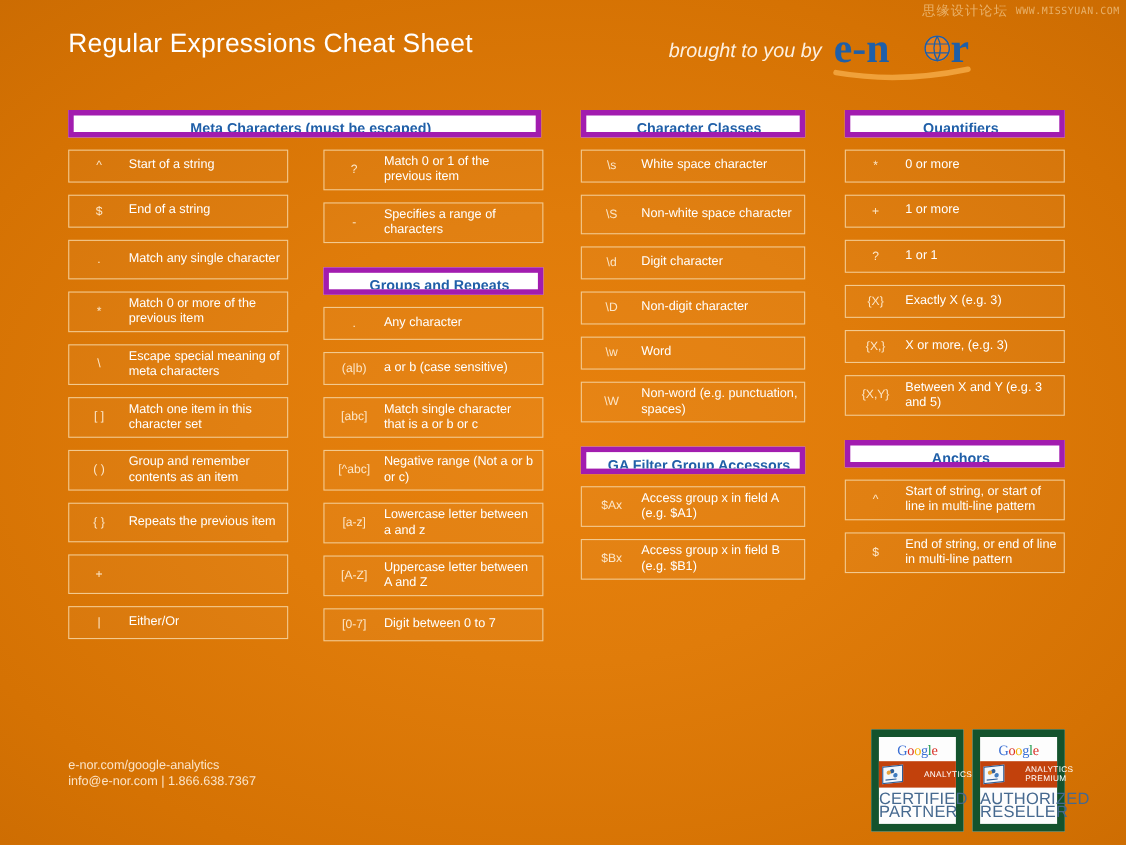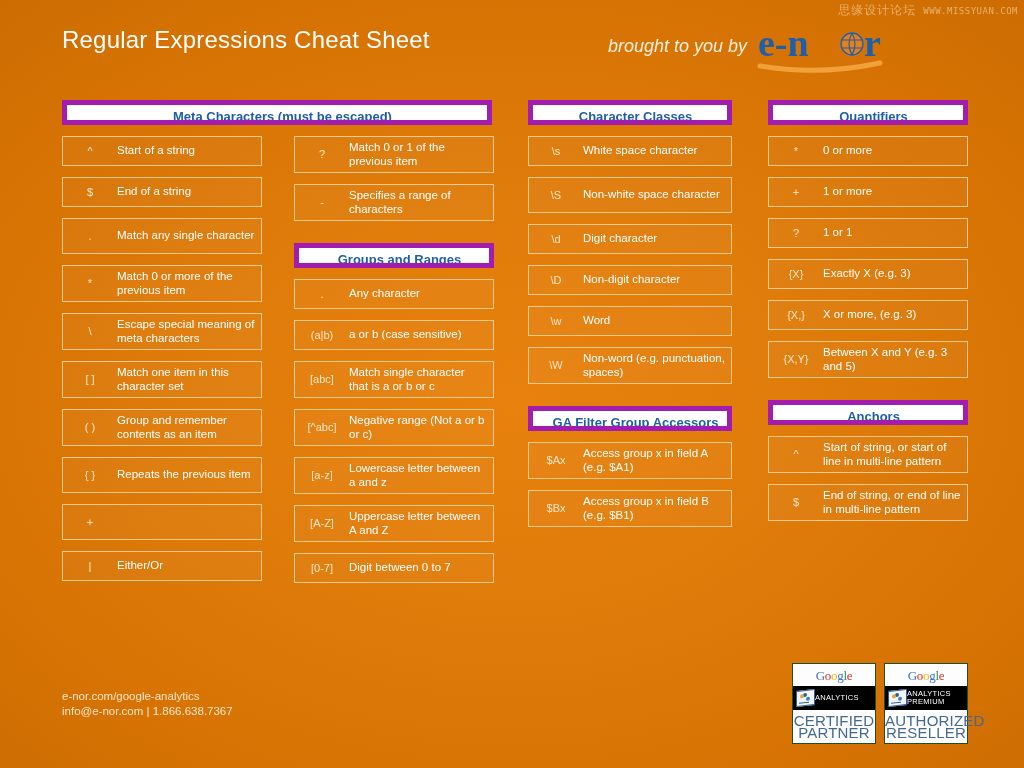--- a/index.html
+++ b/index.html
@@ -154,39 +154,39 @@
   .badges {
     position: absolute;
     right: 56px;
     top: 663px;
     display: flex;
     gap: 8px;
   }
   .badge {
     width: 84px;
     background: #fdfdfd;
-    border: 1px solid #14532d;
+    border: 7px solid #14532d;
     box-sizing: border-box;
     text-align: center;
     padding-bottom: 4px;
   }
   .badge-google {
     padding: 5px 0 3px;
     font-family: "Liberation Serif", serif;
     font-size: 13px;
     letter-spacing: -0.3px;
     line-height: 14px;
   }
   .g1 { color: #3b6fd4; } .g2 { color: #d93025; } .g3 { color: #f5b400; }
   .g4 { color: #3b6fd4; } .g5 { color: #1f9b4d; } .g6 { color: #d93025; }
   .badge-strip {
-    background: #000000;
+    background: #c2410c;
     display: flex;
     align-items: center;
-    gap: 0;
+    gap: 19px;
     padding: 2px 3px;
     min-height: 20px;
   }
   .badge-chart {
     width: 17px; height: 14px;
     background: #f2f6fb;
     border: 1px solid #2f5d96;
     position: relative;
     flex: 0 0 auto;
     transform: skewY(-6deg);
@@ -298,21 +298,21 @@
         <span class="sym">?</span>
         <span class="desc">Match 0 or 1 of the previous item</span>
       </div>
       <div class="entry two-line">
         <span class="sym">-</span>
         <span class="desc">Specifies a range of characters</span>
       </div>
     </div>
 
     <div class="section-gap"></div>
-    <div class="section-title">Groups and Ranges</div>
+    <div class="section-title">Groups and Repeats</div>
     <div class="entries">
       <div class="entry">
         <span class="sym">.</span>
         <span class="desc">Any character</span>
       </div>
       <div class="entry">
         <span class="sym">(a|b)</span>
         <span class="desc">a or b (case sensitive)</span>
       </div>
       <div class="entry two-line">

